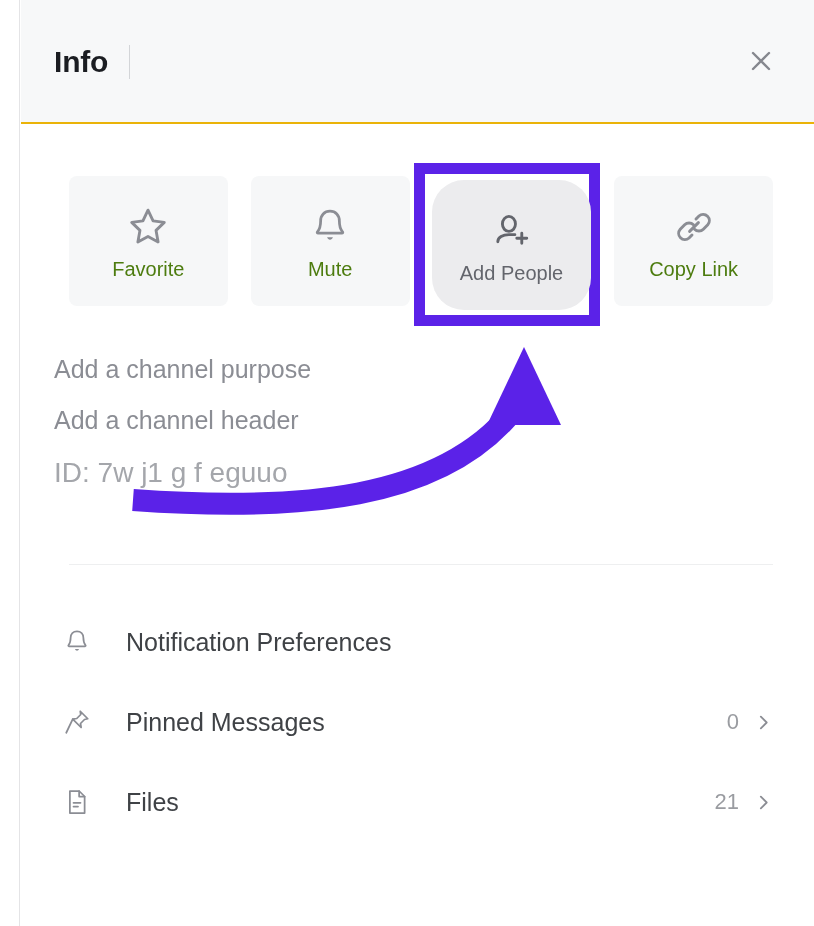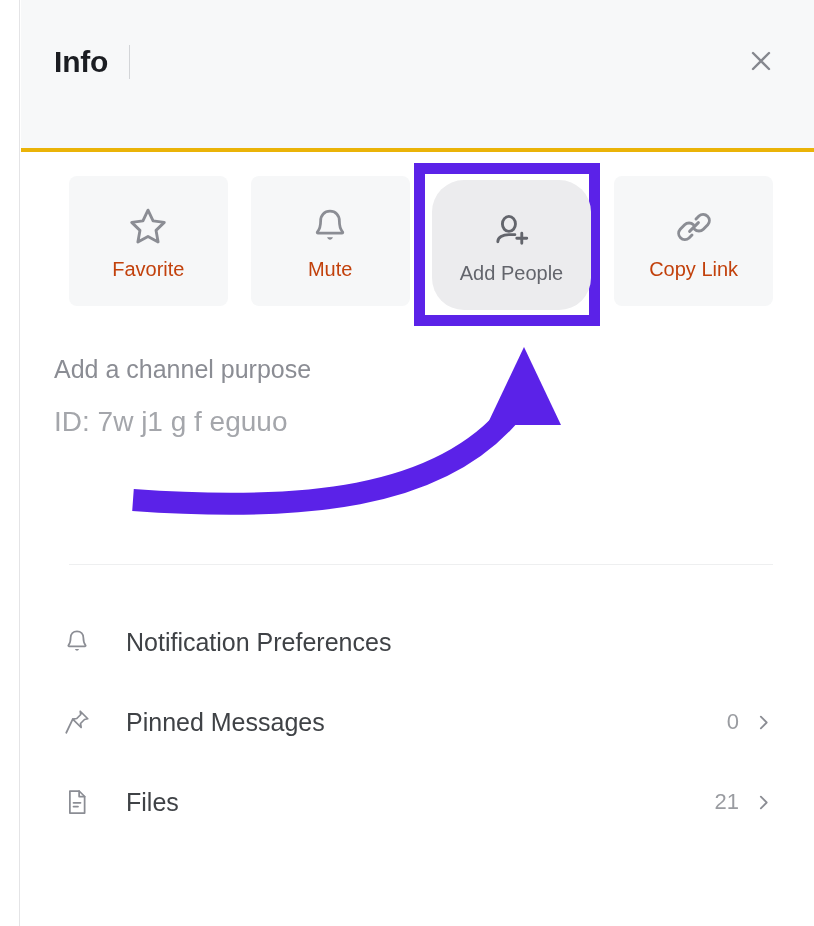--- a/index.html
+++ b/index.html
@@ -31,23 +31,23 @@
     border-right: 1px solid #e4e4e6;
     box-sizing: border-box;
   }
 
   
   .panel-header {
     position: absolute;
     left: 21px;
     top: 0;
     width: 793px;
-    height: 152px;
+    height: 124px;
     background: #f7f8f9;
-    border-bottom: 4px solid #eab308;
+    border-bottom: 2px solid #eab308;
     box-sizing: border-box;
   }
   .header-inner {
     position: absolute;
     left: 33px;
     top: 0;
     height: 123px;
     display: flex;
     align-items: center;
   }
@@ -110,21 +110,21 @@
   }
   .action-btn .icon-wrap {
     height: 50px;
     display: flex;
     align-items: center;
     justify-content: center;
     margin-bottom: 6px;
   }
   .action-btn .action-label {
     font-size: 20px;
-    color: #c2410c;
+    color: #4d7c0f;
   }
   .action-btn.is-highlighted {
     background: #ececee;
   }
   .action-btn.is-highlighted .action-label {
     color: #63656c;
   }
 
   
   .highlight-ring {
@@ -289,20 +289,21 @@
         <ellipse cx="10.4" cy="8.3" rx="3.4" ry="3.9"></ellipse>
         <path d="M4.6 17.6c0-2.3 2.6-3.7 5.8-3.7h3.1"></path>
         <path d="M17.1 13.2v5.2M14.5 15.8h5.2"></path>
       </svg>
     </span>
     <span class="action-label">Add People</span>
   </button>
 
   <div class="meta-block">
     <span class="meta-line">Add a channel purpose</span>
+    <span class="meta-line">Add a channel header</span>
     <span class="meta-id">ID: 7w          j1 g     f         eguuo</span>
   </div>
 
   <div class="section-divider"></div>
 
   <div class="info-list">
 
     <div class="list-row">
       <span class="row-icon">
         <svg width="30" height="30" viewBox="0 0 24 24" fill="none" stroke="#8b8d94" stroke-width="1.4" stroke-linecap="round" stroke-linejoin="round">

